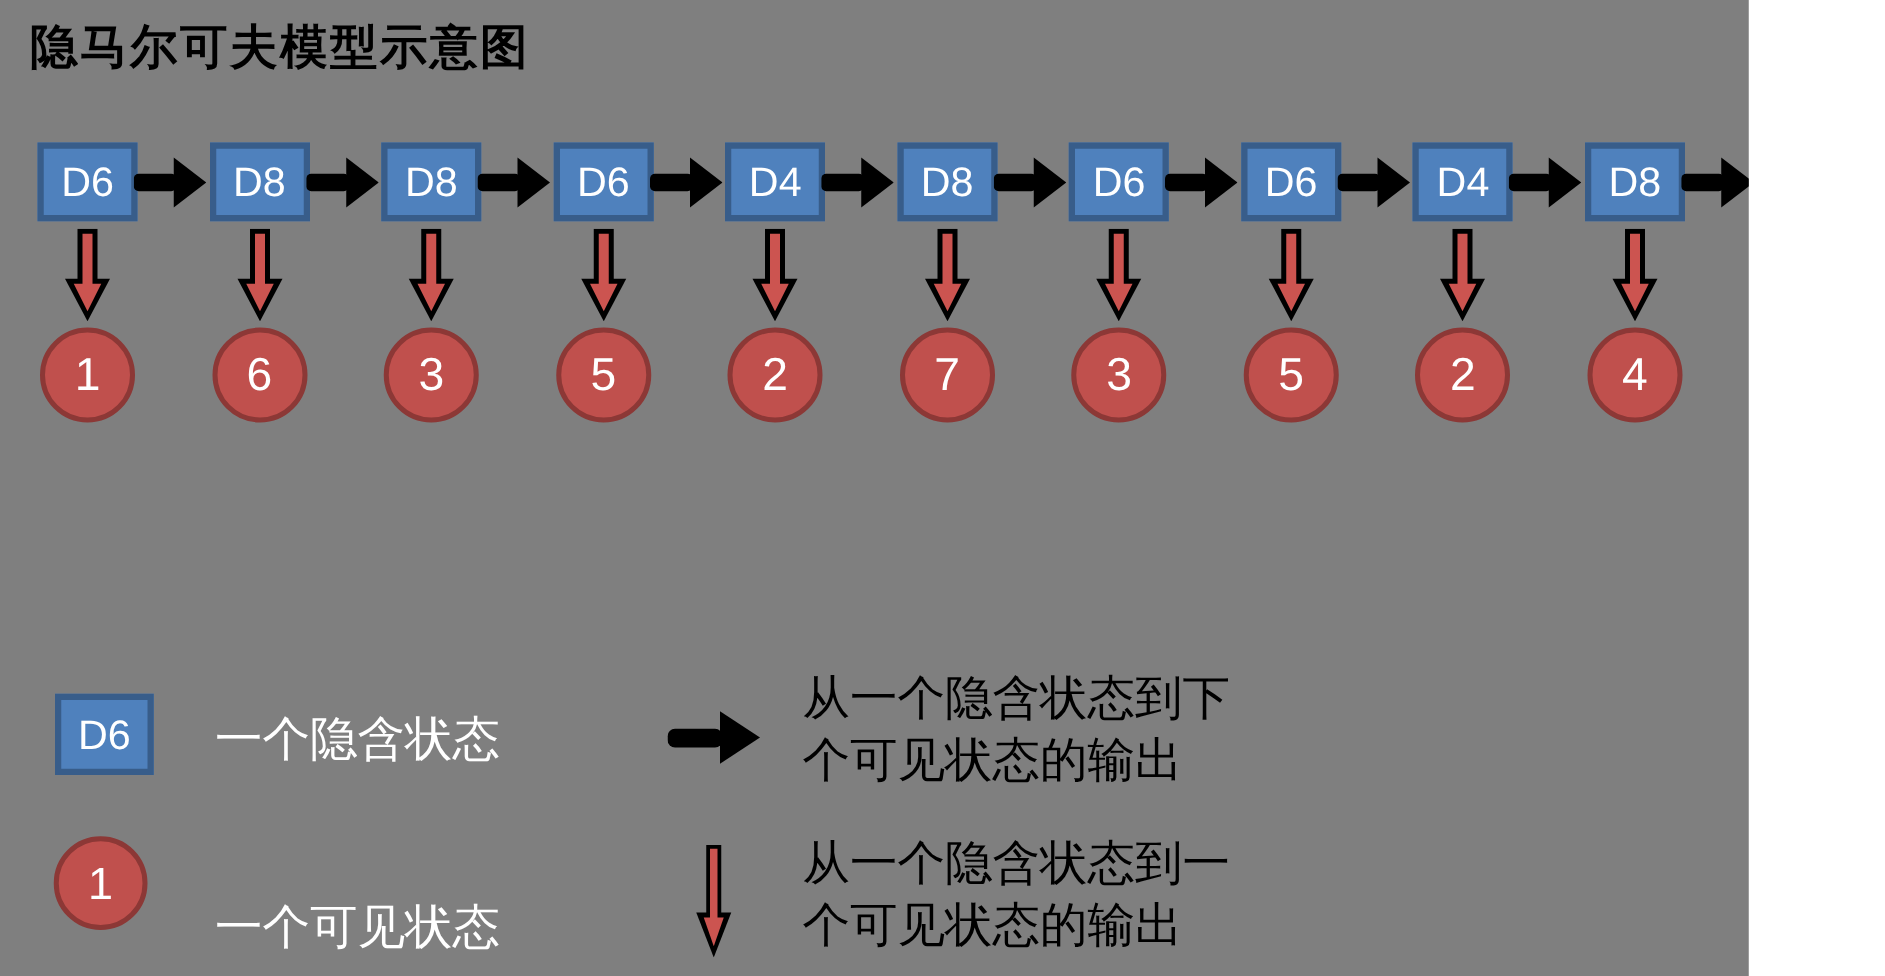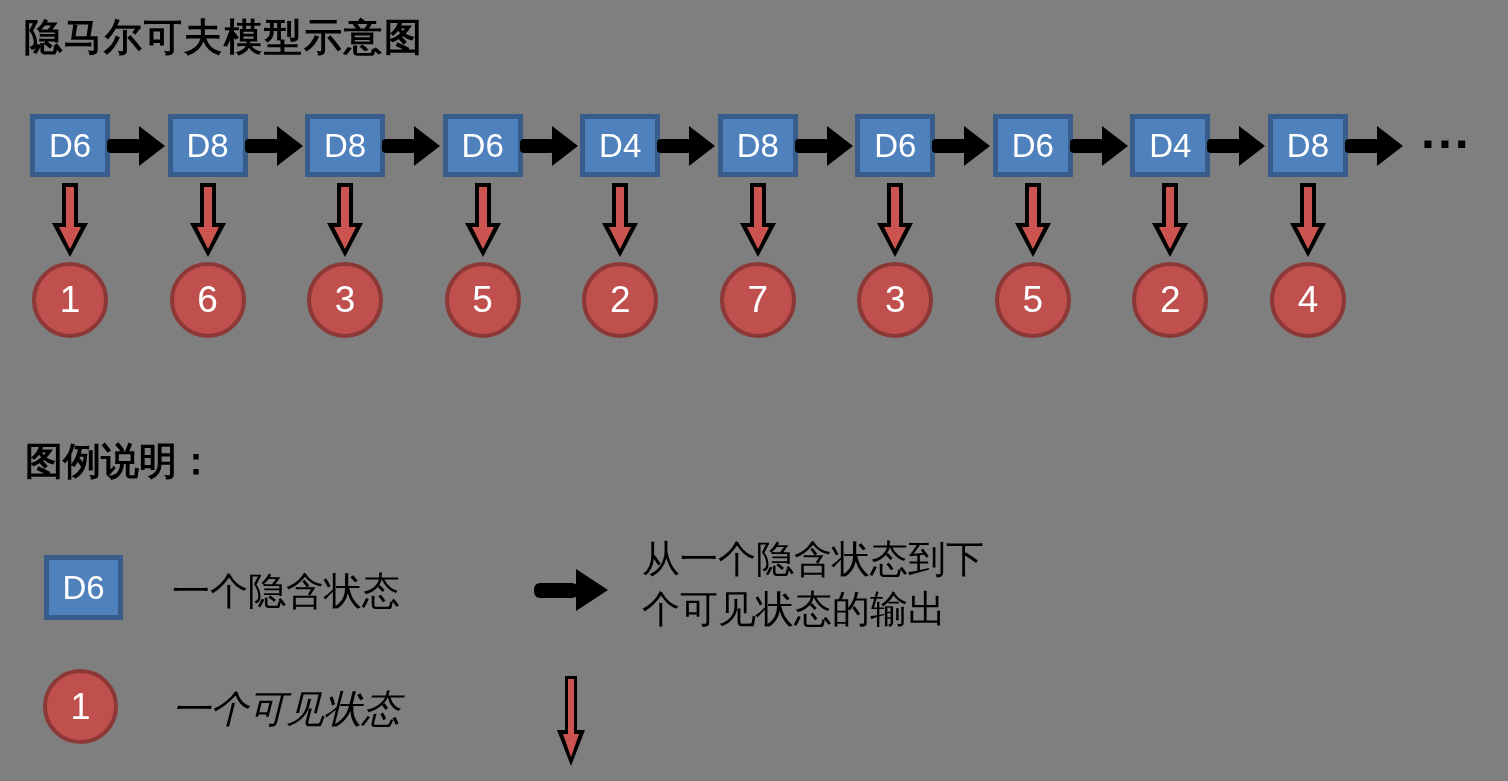--- a/index.html
+++ b/index.html
@@ -1,18 +1,18 @@
 <!DOCTYPE html>
 <html style="--background: #7F7F7F; --hidden-box-fill: #4F81BD; --hidden-box-border: #385D8A; --visible-circle-fill: #C0504D; --visible-circle-border: #8C3836; --transition-arrow: #000000; --emission-arrow-fill: #CC5450; --emission-arrow-outline: #000000; --text-on-shapes: #FFFFFF; --text: #000000;"><head>
 <meta charset="utf-8">
 <style>
   html,body{margin:0;padding:0;}
   .stage{
     position:relative;
-    width:1508px;height:781px;
+    width:1399px;height:781px;
     background:var(--background,#7F7F7F);
     overflow:hidden;
     font-family:"Liberation Serif",serif;
   }
   .abs{position:absolute;}
   .title{
     left:24px;top:12px;
     font-size:38px;font-weight:600;color:#000;
     letter-spacing:2px;white-space:nowrap;
   }
@@ -64,23 +64,23 @@
   }
   .legend-vcircle{
     left:43px;top:669px;width:75px;height:75px;box-sizing:border-box;
     background:var(--visible-circle-fill,#C0504D);
     border:4px solid var(--visible-circle-border,#8C3836);
     border-radius:50%;
     display:flex;align-items:center;justify-content:center;
     color:var(--text-on-shapes,#fff);
     font-family:"Liberation Sans",sans-serif;font-size:36px;
   }
-  .legend-label{font-size:38px;color:#000000;white-space:nowrap;}
+  .legend-label{font-size:38px;color:#ffffff;white-space:nowrap;}
   .legend-label.l1{left:172px;top:566px;}
-  .legend-label.l2{left:172px;top:684px;font-style:italic;}
+  .legend-label.l2{left:172px;top:716px;}
   .legend-trans-arrow{left:534px;top:568px;}
   .legend-trans-arrow .blk{fill:var(--transition-arrow,#000);}
   .legend-emit-arrow{left:556px;top:676px;}
   .legend-desc{
     font-size:38px;color:#000000;line-height:50px;white-space:nowrap;
   }
   .legend-desc.d1{left:642px;top:534px;}
   .legend-desc.d2{left:642px;top:666px;}
 </style>
 </head>
@@ -279,21 +279,20 @@
         </svg>
       <div class="vcircle">
           <span>4</span>
         </div>
     </div>
 
   </div>
 
   <div class="abs ellipsis">...</div>
 
-  <div class="abs legend-heading">图例说明：</div>
 
   <div class="abs legend-hbox">
       <span>D6</span>
     </div>
   <div class="abs legend-label l1">一个隐含状态</div>
 
   <svg class="abs legend-trans-arrow" width="74" height="44" viewBox="0 0 74 44">
       <rect class="blk" x="0" y="15" width="44" height="15" rx="6"></rect>
       <polygon class="blk" points="42,1 42,43 74,22"></polygon>
     </svg>
@@ -306,14 +305,18 @@
       <span>1</span>
     </div>
   <div class="abs legend-label l2">一个可见状态</div>
 
   <svg class="abs legend-emit-arrow" width="30" height="90" viewBox="0 0 30 90">
       <rect class="outline" x="9" y="0" width="12" height="60"></rect>
       <polygon class="outline" points="1,54 29,54 15,90"></polygon>
       <rect class="inner" x="12" y="3" width="6" height="58"></rect>
       <polygon class="inner" points="7,58 23,58 15,81"></polygon>
     </svg>
+  <div class="abs legend-desc d2">
+    <div>从一个隐含状态到一</div>
+    <div>个可见状态的输出</div>
+  </div>
 
 </div>
 
 </body></html>

